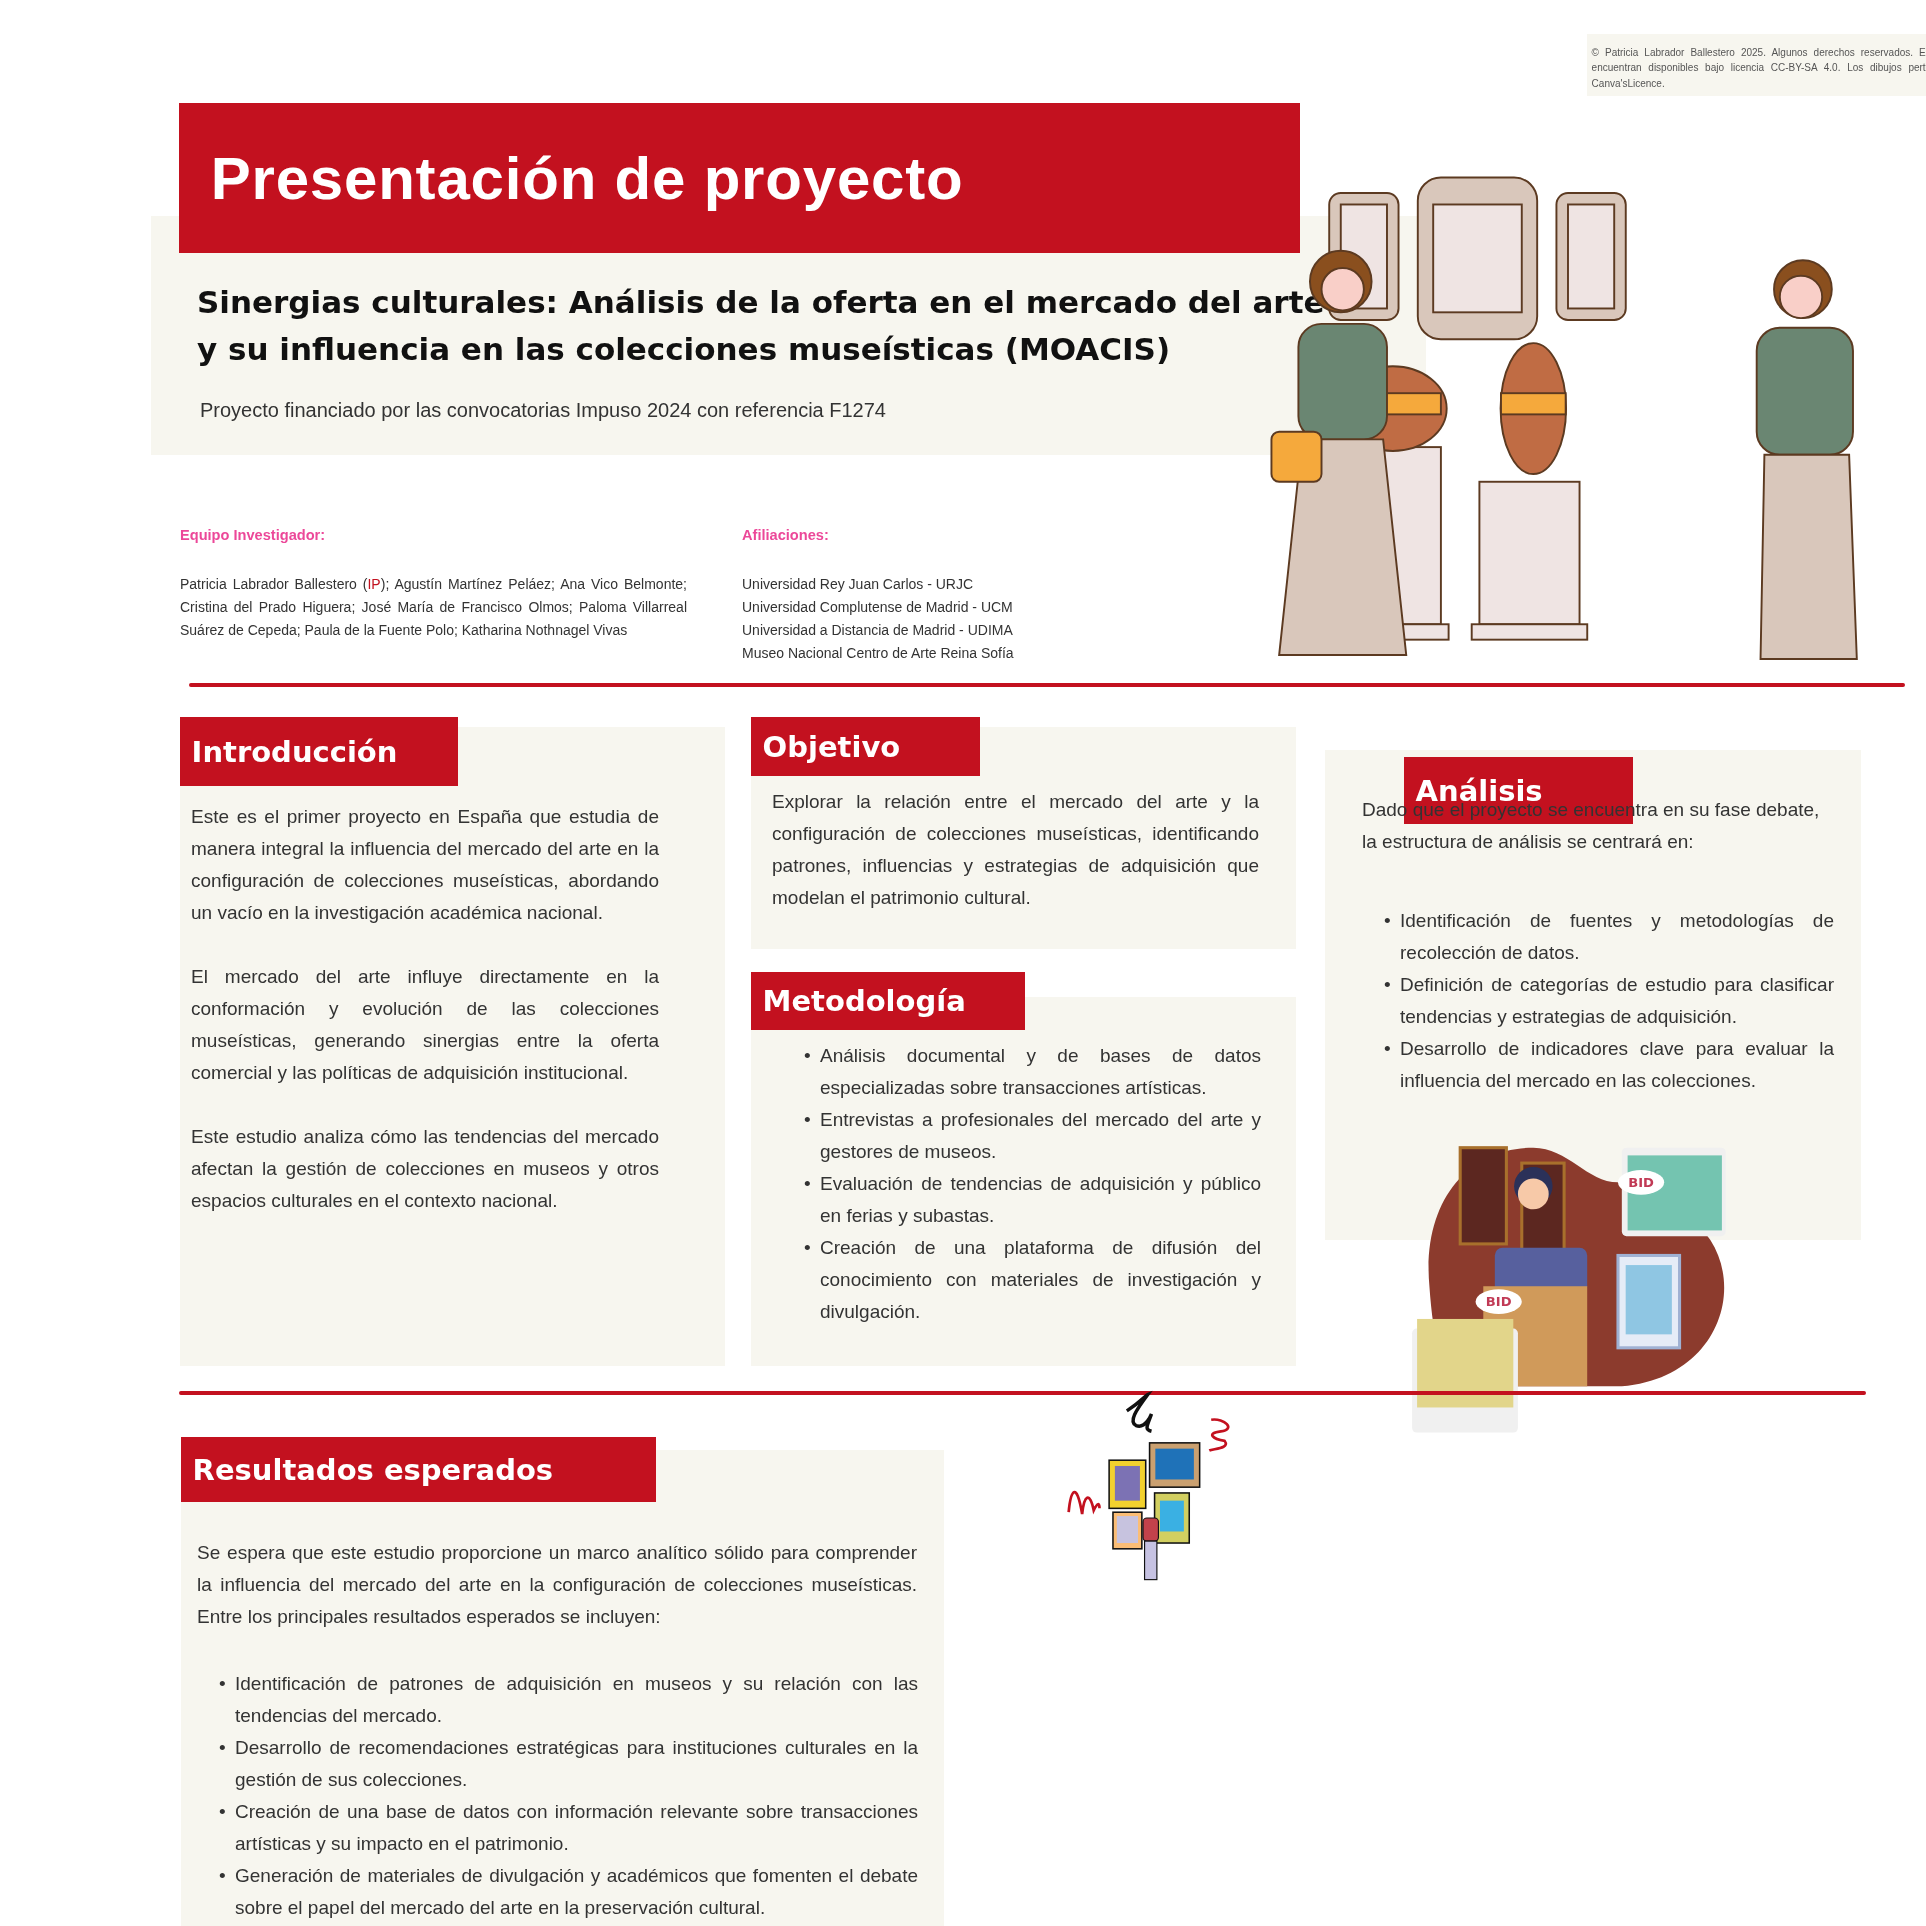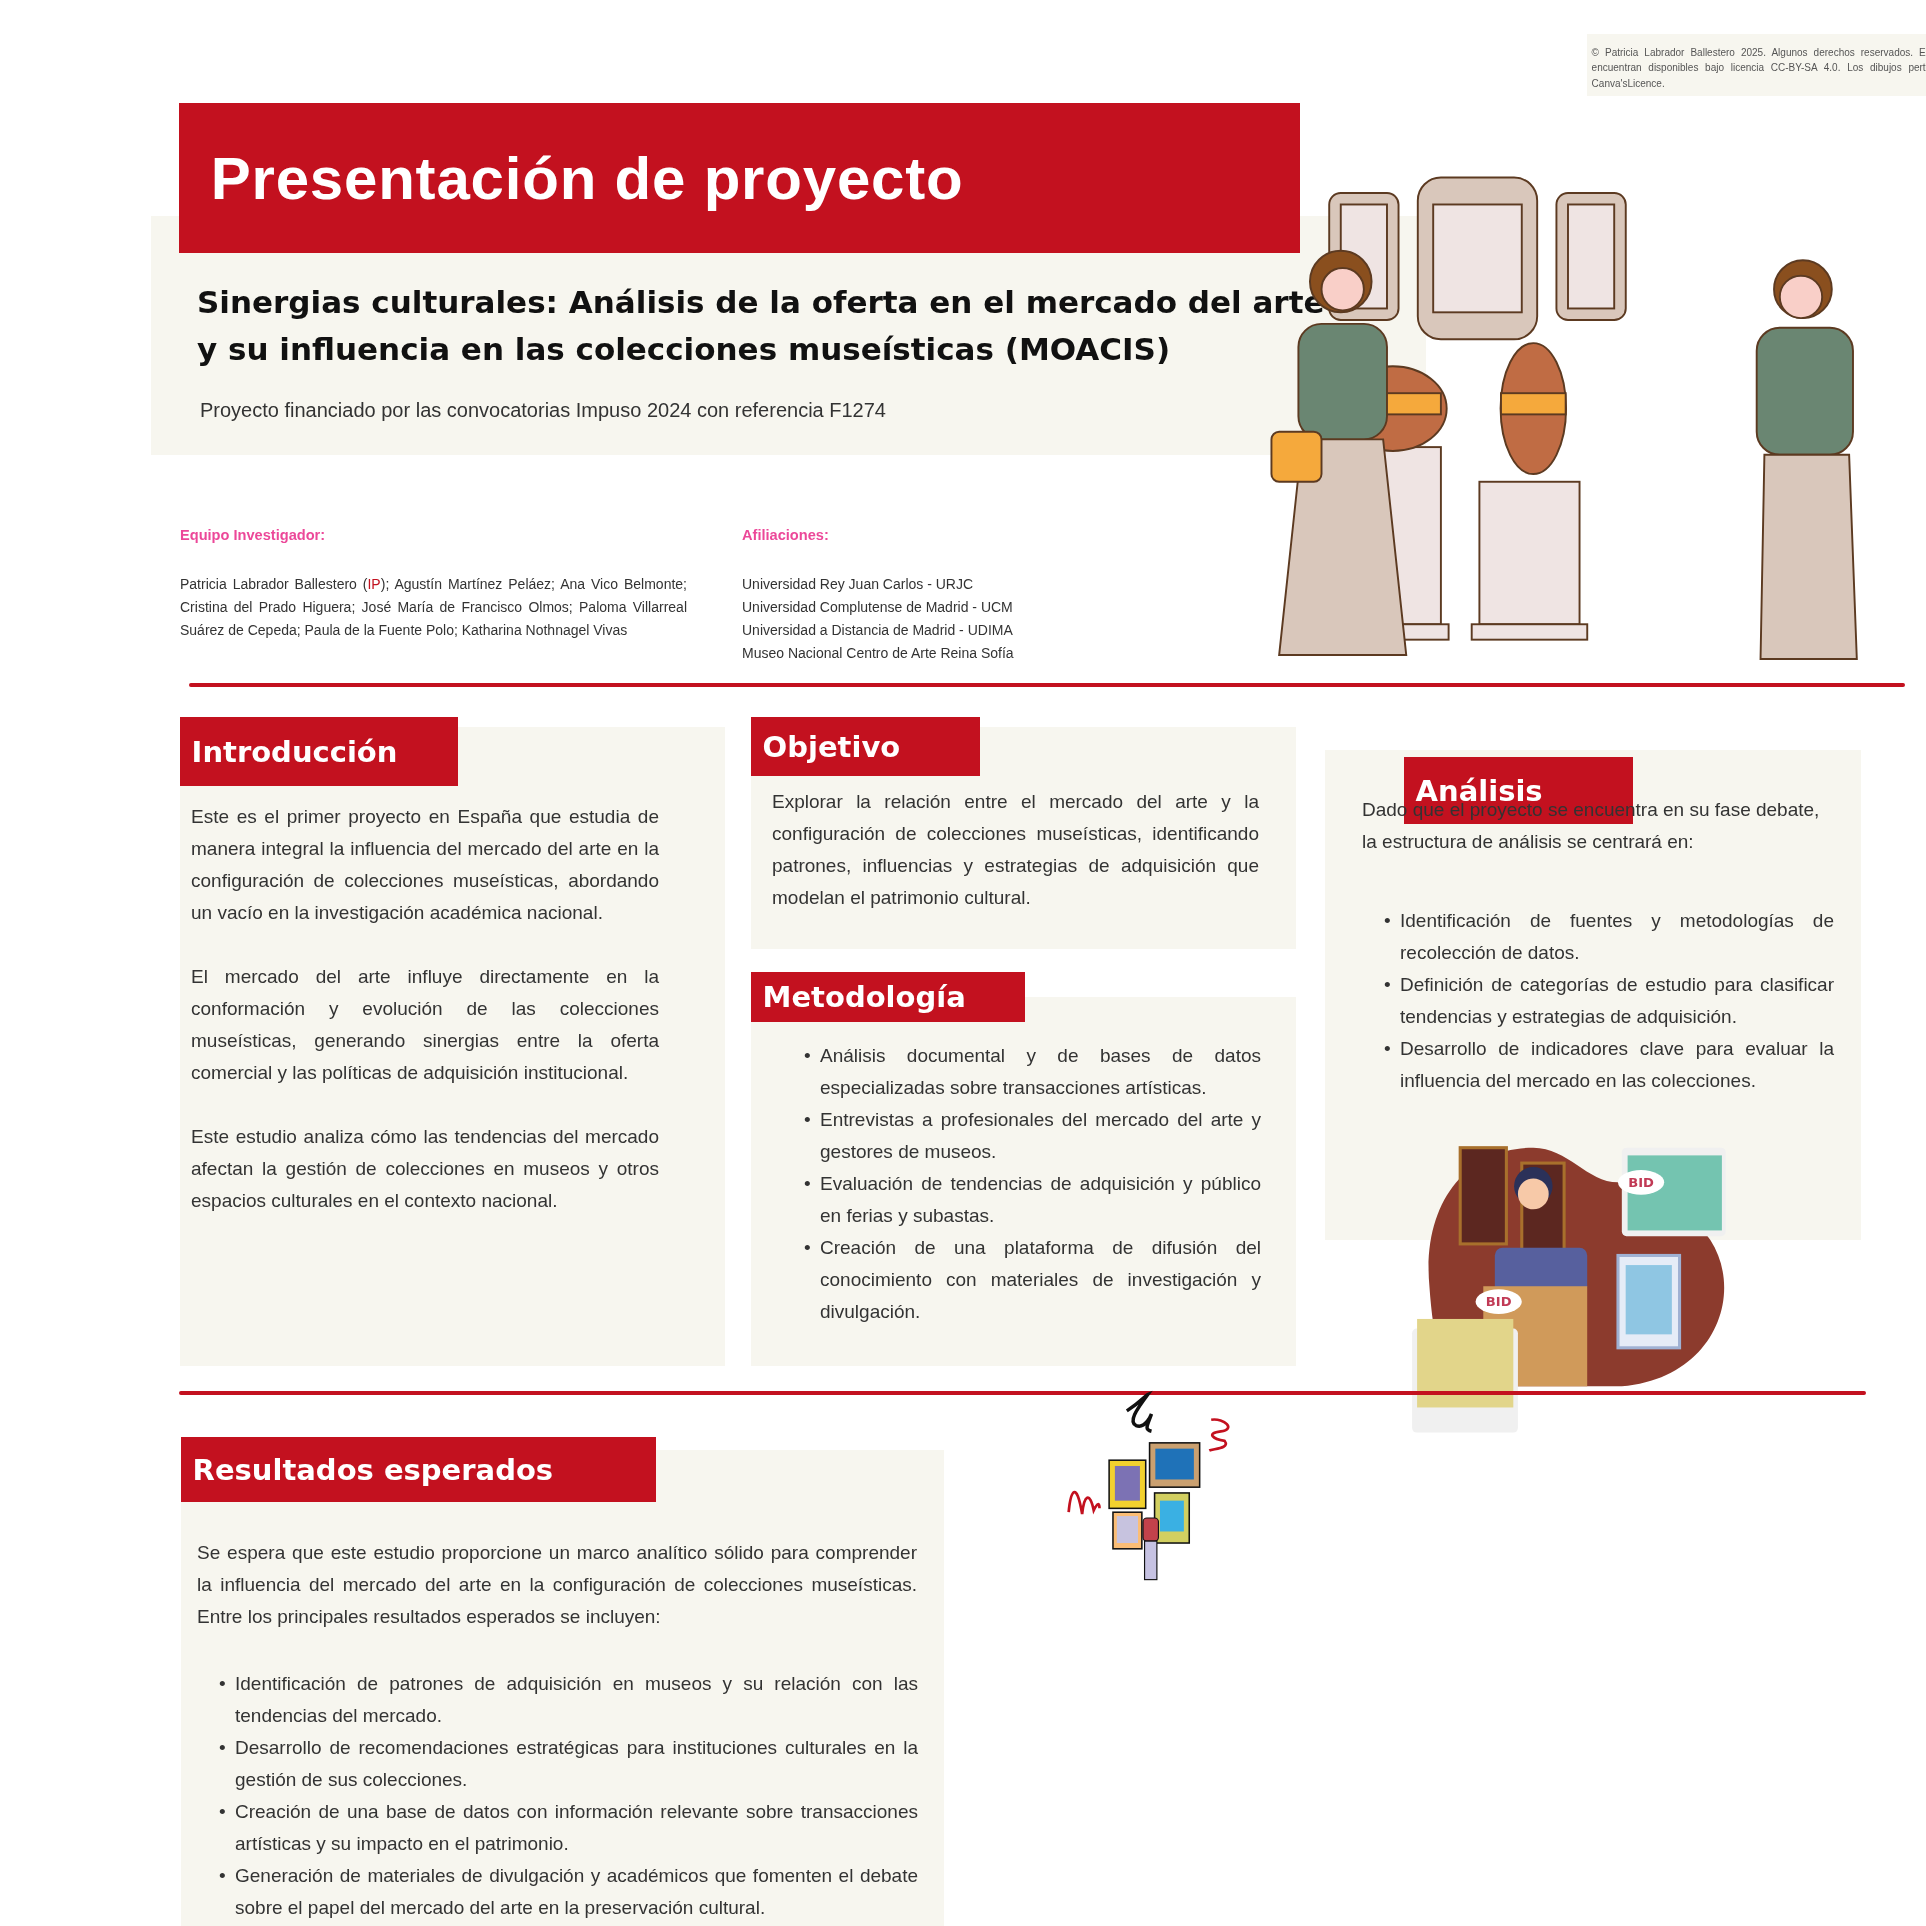--- a/index.html
+++ b/index.html
@@ -105,21 +105,21 @@
   <p>Este es el primer proyecto en España que estudia de manera integral la influencia del mercado del arte en la configuración de colecciones museísticas, abordando un vacío en la investigación académica nacional.</p>
   <p>El mercado del arte influye directamente en la conformación y evolución de las colecciones museísticas, generando sinergias entre la oferta comercial y las políticas de adquisición institucional.</p>
   <p>Este estudio analiza cómo las tendencias del mercado afectan la gestión de colecciones en museos y otros espacios culturales en el contexto nacional.</p>
 </div>
 
 <div class="panel" style="left:751px;top:727px;width:545px;height:222px;"></div>
 <div class="sec-head" style="left:751px;top:717px;width:229px;height:59px;">Objetivo</div>
 <div class="body-text" style="left:772px;top:786px;width:487px;">Explorar la relación entre el mercado del arte y la configuración de colecciones museísticas, identificando patrones, influencias y estrategias de adquisición que modelan el patrimonio cultural.</div>
 
 <div class="panel" style="left:751px;top:997px;width:545px;height:369px;"></div>
-<div class="sec-head" style="left:751px;top:972px;width:274px;height:50px;">Metodología</div>
+<div class="sec-head" style="left:751px;top:972px;width:274px;height:58px;">Metodología</div>
 <ul class="body-text bullets" style="left:801px;top:1040px;width:460px;">
   <li>Análisis documental y de bases de datos especializadas sobre transacciones artísticas.</li>
   <li>Entrevistas a profesionales del mercado del arte y gestores de museos.</li>
   <li>Evaluación de tendencias de adquisición y público en ferias y subastas.</li>
   <li>Creación de una plataforma de difusión del conocimiento con materiales de investigación y divulgación.</li>
 </ul>
 
 <div class="panel" style="left:1325px;top:750px;width:536px;height:490px;"></div>
 <div class="sec-head" style="left:1404px;top:717px;width:229px;height:67px;margin-top:40px;">Análisis</div>
 <div class="body-text" style="left:1362px;top:794px;width:472px;text-align:left;">Dado que el proyecto se encuentra en su fase debate, la estructura de análisis se centrará en:</div>

